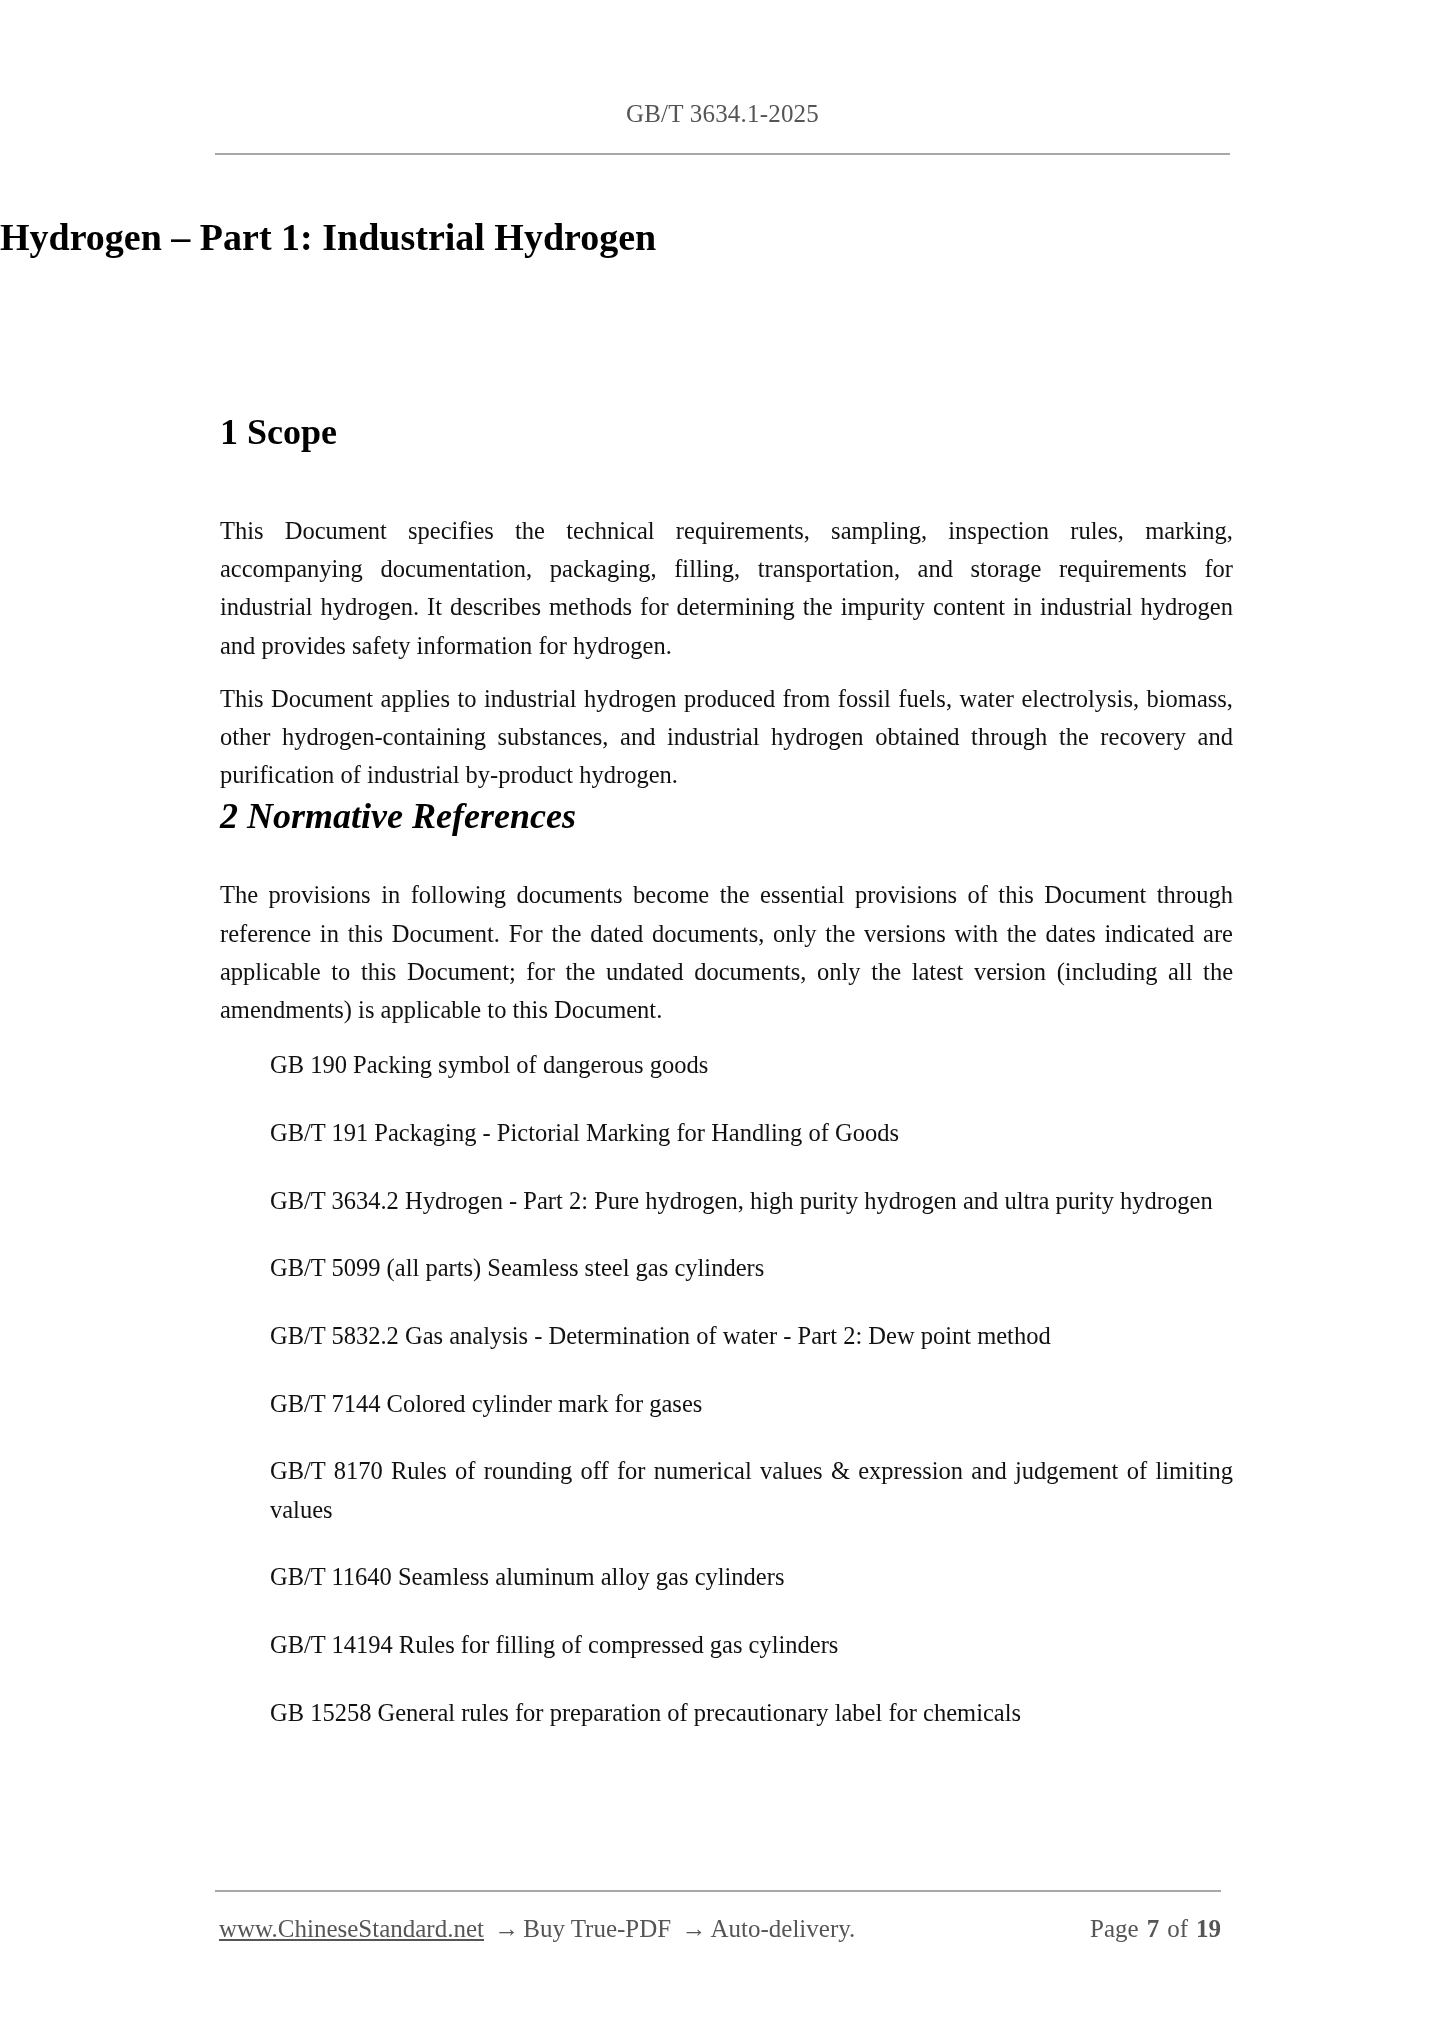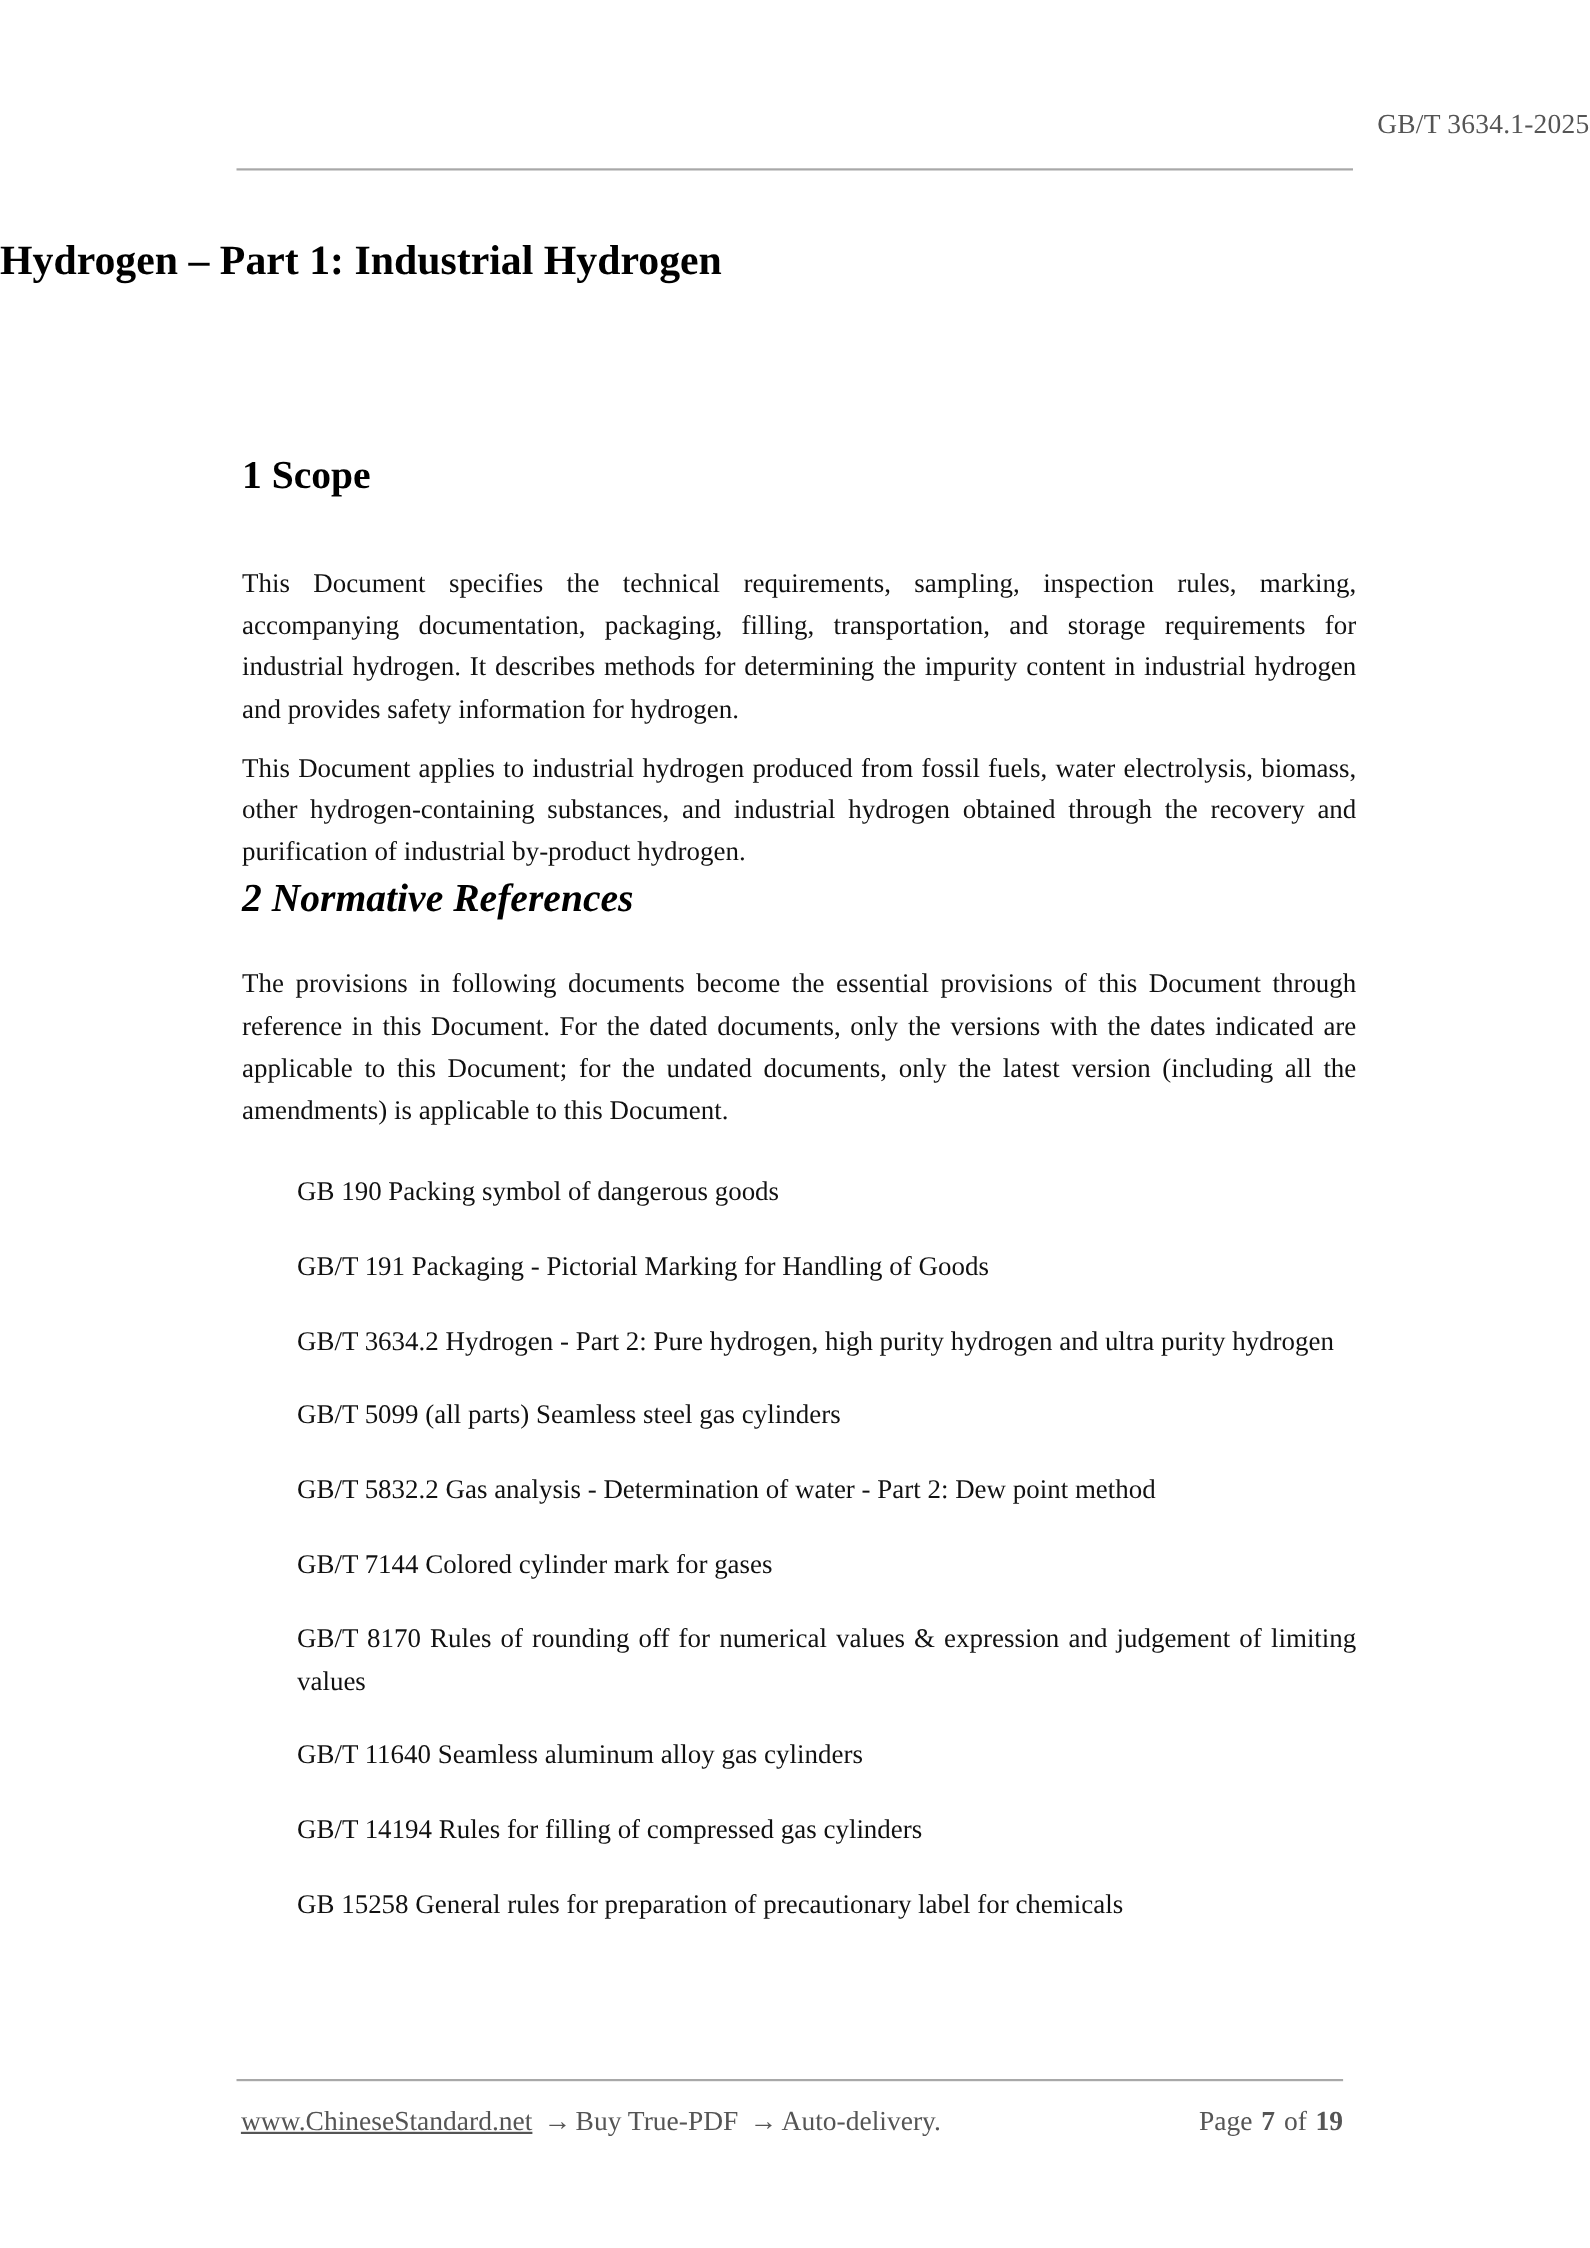--- a/index.html
+++ b/index.html
@@ -2,21 +2,21 @@
 <html><head>
 <meta charset="utf-8">
 <style>
   html, body { margin: 0; padding: 0; background: #ffffff; }
   body {
     width: 1445px; height: 2044px; position: relative; overflow: hidden;
     font-family: "Liberation Serif", "DejaVu Serif", serif; color: #111;
   }
   .running-header {
     position: absolute; left: 0; width: 1445px; top: 100px;
-    text-align: right; font-size: 25px; color: #555; letter-spacing: 0.2px;
+    text-align: center; font-size: 25px; color: #555; letter-spacing: 0.2px;
   }
   .rule {
     position: absolute; height: 0; border-top: 2px solid #a8a8a8;
   }
   .rule.top { left: 215px; width: 1015px; top: 153px; }
   .rule.bottom { left: 215px; width: 1006px; top: 1890px; }
   .doc-title {
     position: absolute; left: 0; width: 1445px; top: 215px;
     font-size: 38px; font-weight: bold; color: #000;
   }
@@ -54,21 +54,21 @@
 <div class="doc-title">Hydrogen – Part 1: Industrial Hydrogen</div>
 
 <div class="content">
   <h2 class="section">1 Scope</h2>
   <p class="body" style="margin-top:58px;">This Document specifies the technical requirements, sampling, inspection rules, marking, accompanying documentation, packaging, filling, transportation, and storage requirements for industrial hydrogen. It describes methods for determining the impurity content in industrial hydrogen and provides safety information for hydrogen.</p>
   <p class="body" style="margin-top:15px;">This Document applies to industrial hydrogen produced from fossil fuels, water electrolysis, biomass, other hydrogen-containing substances, and industrial hydrogen obtained through the recovery and purification of industrial by-product hydrogen.</p>
 
   <h2 class="section" style="font-style:italic;">2 Normative References</h2>
   <p class="body" style="margin-top:38px;">The provisions in following documents become the essential provisions of this Document through reference in this Document. For the dated documents, only the versions with the dates indicated are applicable to this Document; for the undated documents, only the latest version (including all the amendments) is applicable to this Document.</p>
 
-  <ul class="refs" style="margin-top:36px;">
+  <ul class="refs" style="margin-top:17px;">
     <li>GB 190 Packing symbol of dangerous goods</li>
     <li>GB/T 191 Packaging - Pictorial Marking for Handling of Goods</li>
     <li>GB/T 3634.2 Hydrogen - Part 2: Pure hydrogen, high purity hydrogen and ultra purity hydrogen</li>
     <li>GB/T 5099 (all parts) Seamless steel gas cylinders</li>
     <li>GB/T 5832.2 Gas analysis - Determination of water - Part 2: Dew point method</li>
     <li>GB/T 7144 Colored cylinder mark for gases</li>
     <li>GB/T 8170 Rules of rounding off for numerical values &amp; expression and judgement of limiting values</li>
     <li>GB/T 11640 Seamless aluminum alloy gas cylinders</li>
     <li>GB/T 14194 Rules for filling of compressed gas cylinders</li>
     <li>GB 15258 General rules for preparation of precautionary label for chemicals</li>

